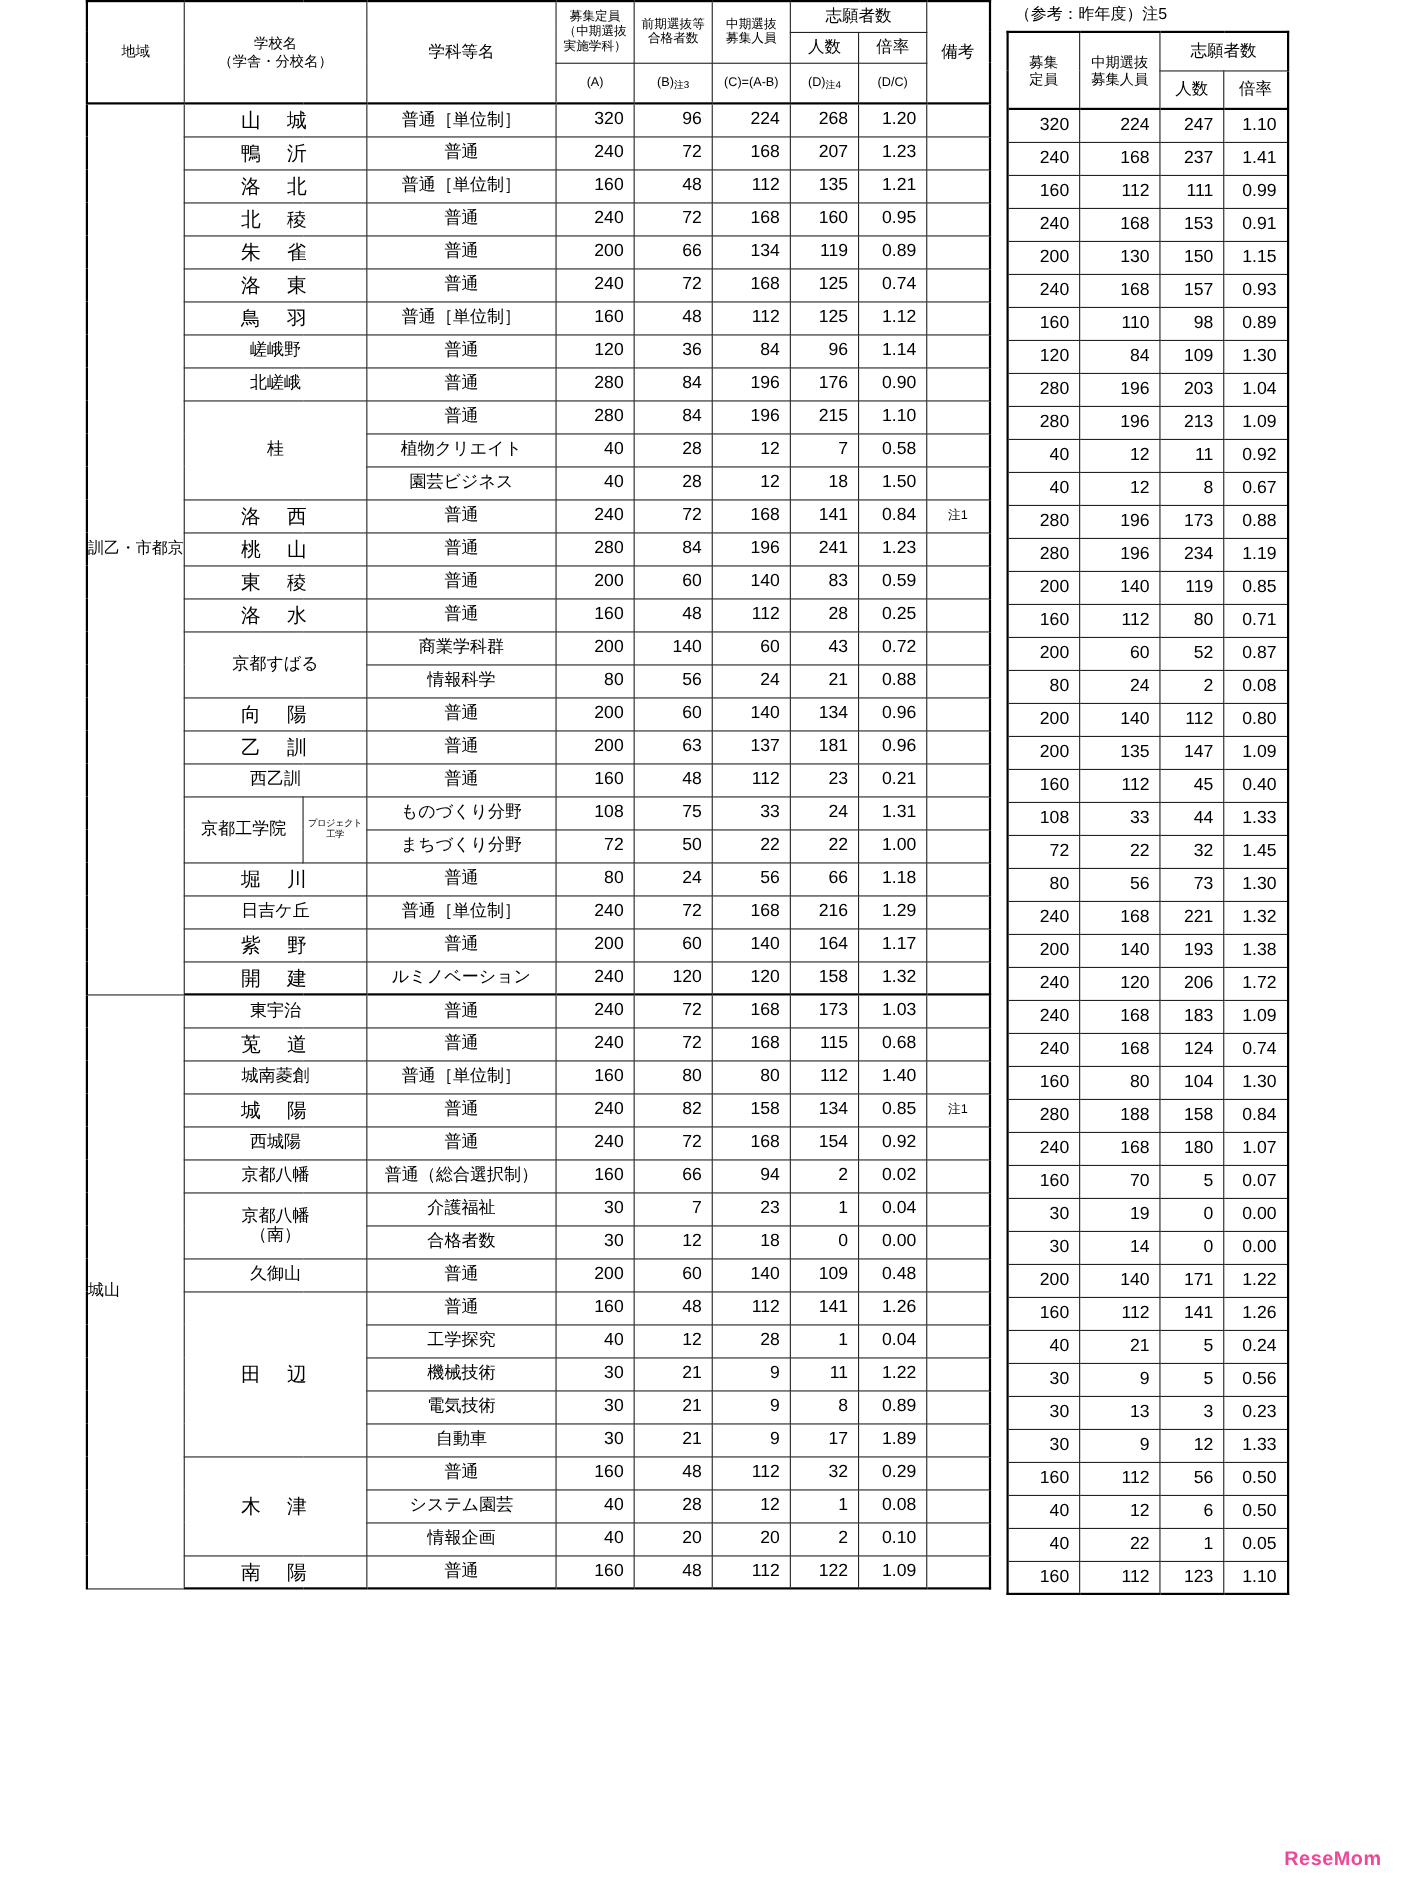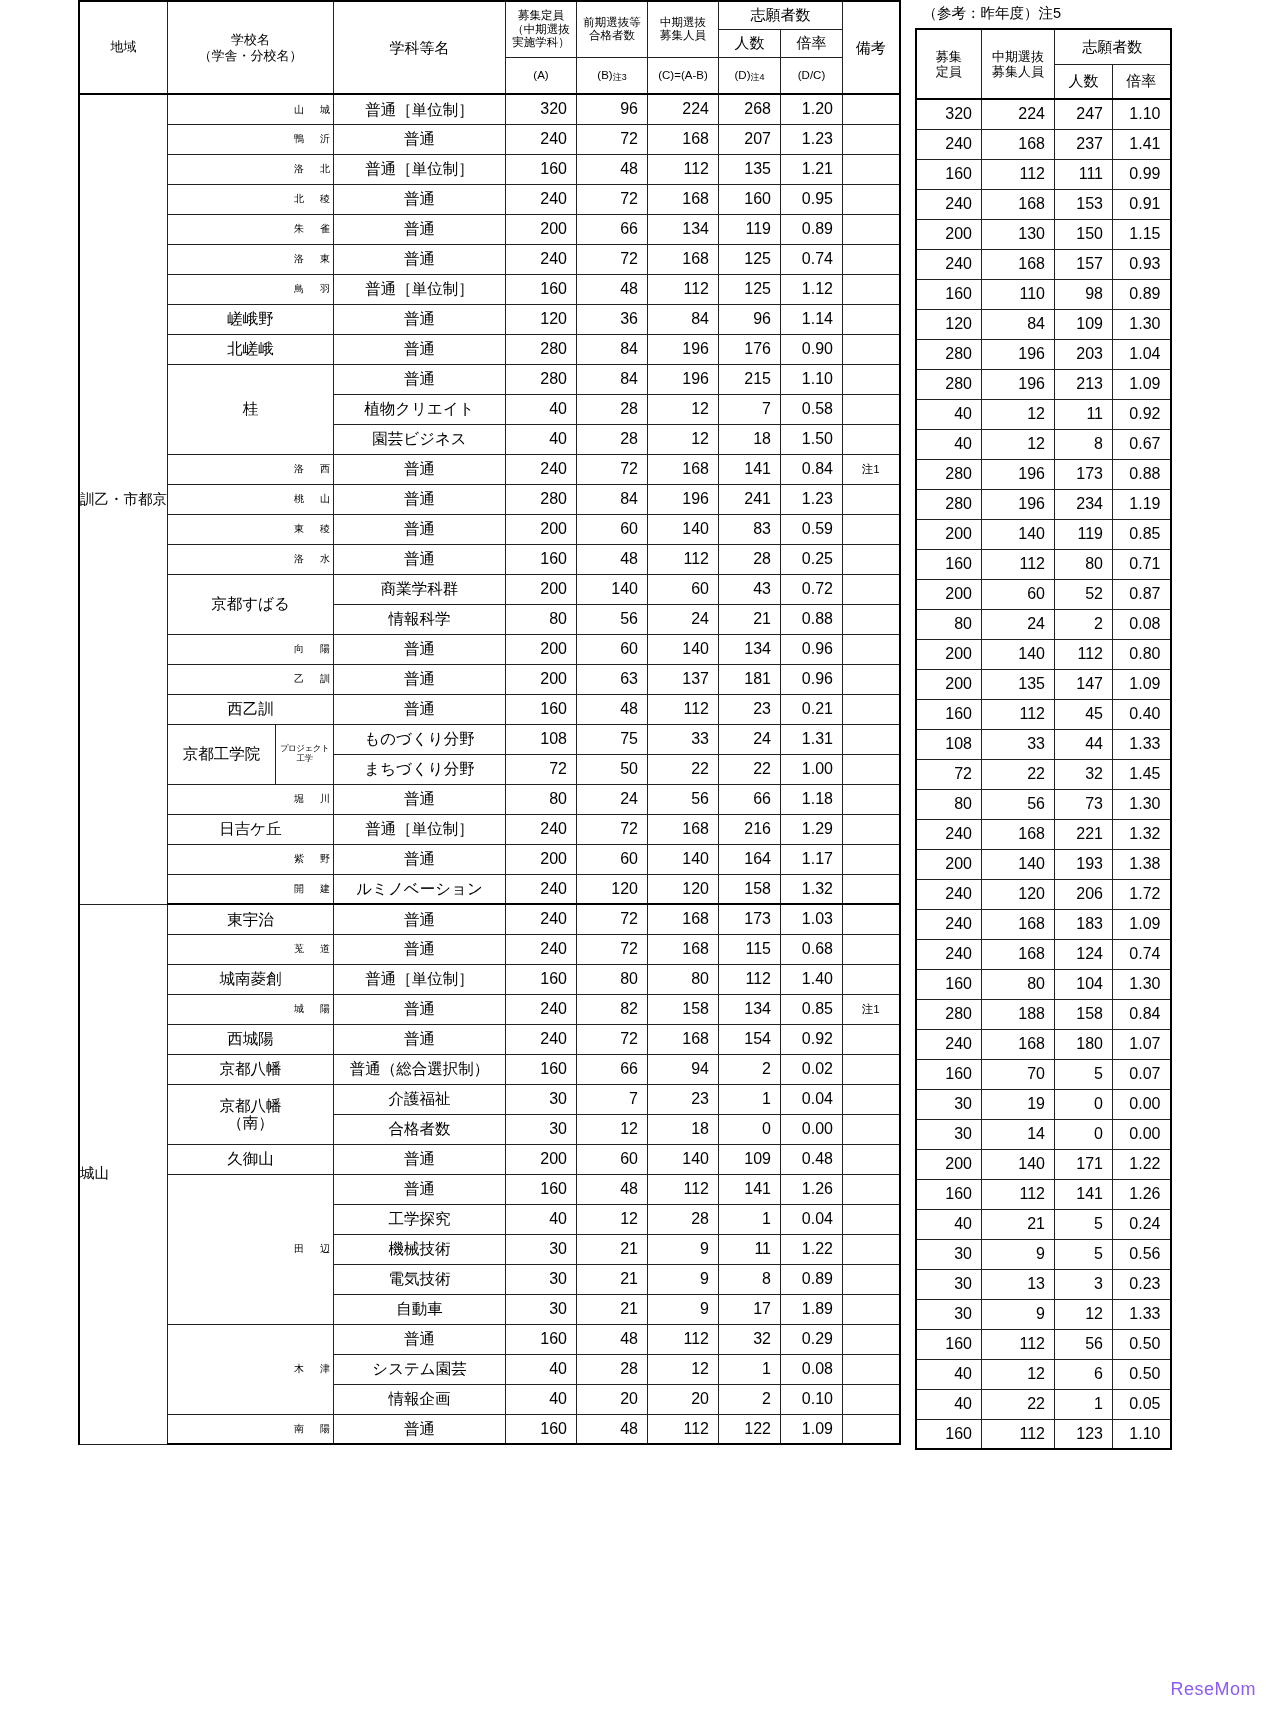--- a/index.html
+++ b/index.html
@@ -72,21 +72,21 @@
   .c-remark  { width: 57px; }
 
   
   .r-quota { width: 66px; }
   .r-mid   { width: 73px; }
   .r-app   { width: 58px; }
   .r-rate  { width: 58px; }
 
   .num { text-align: right; padding-right: 9px; font-size: 16px; }
   .txt { text-align: center; font-size: 15.5px; }
-  .school { font-size: 10px; letter-spacing: 3px; text-align: right; }
+  .school { font-size: 18px; letter-spacing: 3px; }
   .school-plain { font-size: 15.5px; letter-spacing: 0; }
   .proj-label { font-size: 8.5px; letter-spacing: -0.5px; }
   .region-cell {
     font-size: 14.5px;
     letter-spacing: 0;
     line-height: 1.95;
     width: 30px;
   }
   .remark { font-size: 11.5px; }
 
@@ -95,22 +95,22 @@
     font-size: 14.5px;
     margin: 0 0 2px 8px;
     white-space: nowrap;
     height: 26px;
     line-height: 26px;
   }
   #watermark {
     position: absolute;
     right: 24px; bottom: 18px;
     font-size: 18px;
-    font-weight: normal;
-    color: #8b5cf6;
+    font-weight: bold;
+    color: #ec4899;
     letter-spacing: 0.5px;
   }
 </style>
 </head>
 <body>
 
 <div id="page">
 
 
   <div id="tables-wrap">

